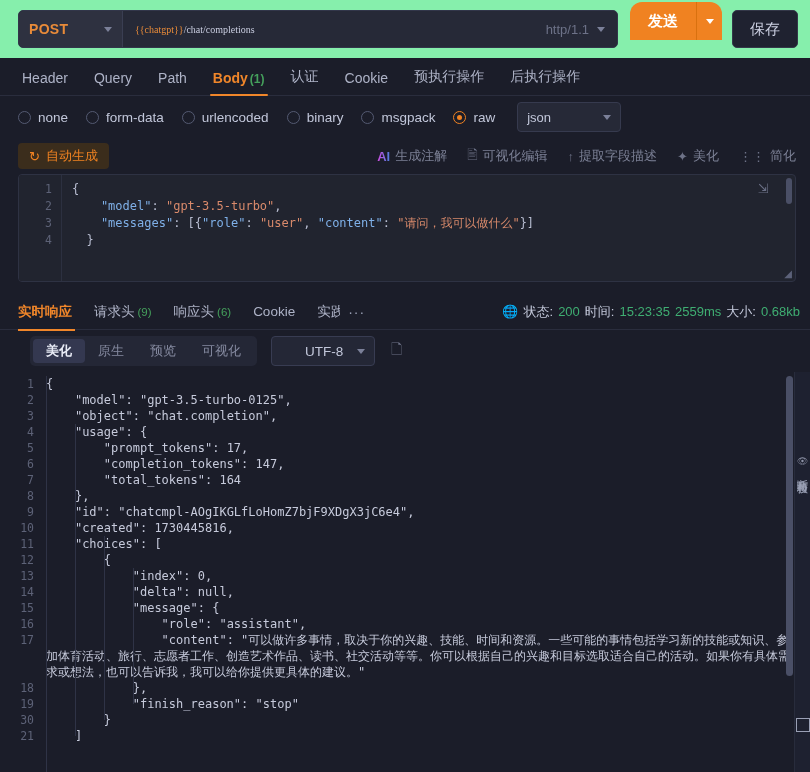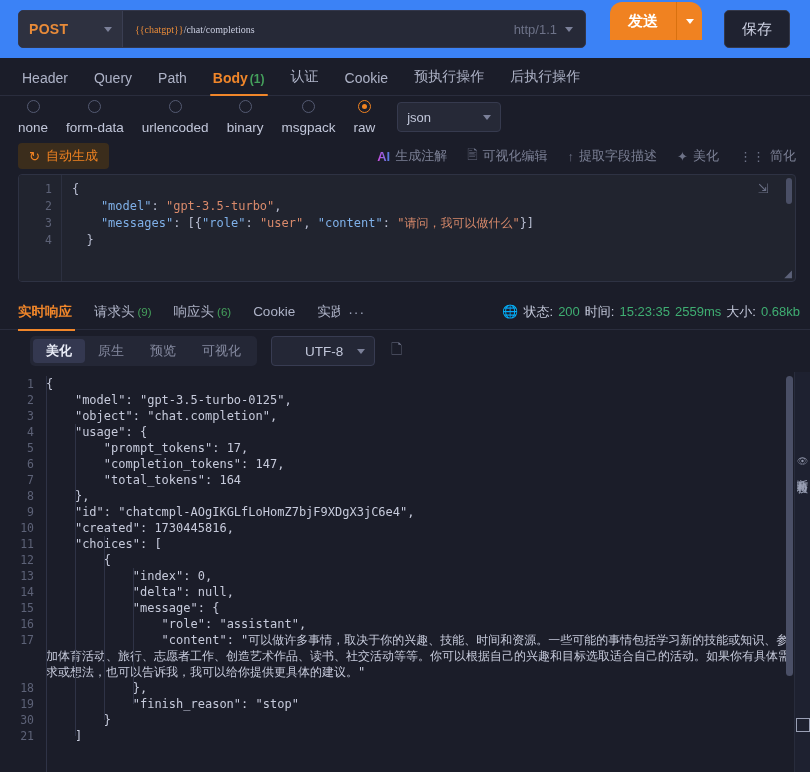--- a/index.html
+++ b/index.html
@@ -9,23 +9,23 @@
     background: #1b1d29;
     font-family: "Liberation Sans", "DejaVu Sans", sans-serif;
     overflow: hidden;
   }
   .app { width: 810px; height: 772px; position: relative; background: #1b1d29; display: flex; flex-direction: column; }
 
   
   .reqbar {
     height: 58px; flex: 0 0 58px;
     display: flex; align-items: center;
-    padding: 0 8px 0 18px;
-    gap: 12px;
-    background: #3b82f6;
+    padding: 0 0 0 18px;
+    gap: 0;
+    background: #86efac;
   }
   .url-shell {
     display: flex; align-items: center;
     height: 38px;
     background: #262937;
     border: 1px solid #32364a;
     border-radius: 5px;
     flex: 1 1 auto;
     min-width: 0;
     margin-right: 12px;
@@ -95,21 +95,21 @@
     height: 2px; background: #f0862a; border-radius: 1px;
   }
   .rtab .cnt { color: #45a05c; font-size: 12px; margin-left: 2px; }
 
   
   .bodytype {
     height: 42px; flex: 0 0 42px;
     display: flex; align-items: center;
     padding: 0 18px; gap: 0;
   }
-  .radio { display: flex; align-items: center; gap: 7px; margin-right: 18px; cursor: pointer; flex-direction: column; }
+  .radio { display: flex; align-items: center; gap: 7px; margin-right: 18px; cursor: pointer; }
   .radio .dot {
     width: 13px; height: 13px; border-radius: 50%;
     border: 1px solid #545a72; background: transparent;
     display: block; flex: 0 0 13px;
   }
   .radio.sel .dot { border: 1px solid #f08221; position: relative; }
   .radio.sel .dot::after {
     content: ""; position: absolute; left: 3px; top: 3px;
     width: 5px; height: 5px; border-radius: 50%; background: #f08221;
   }

